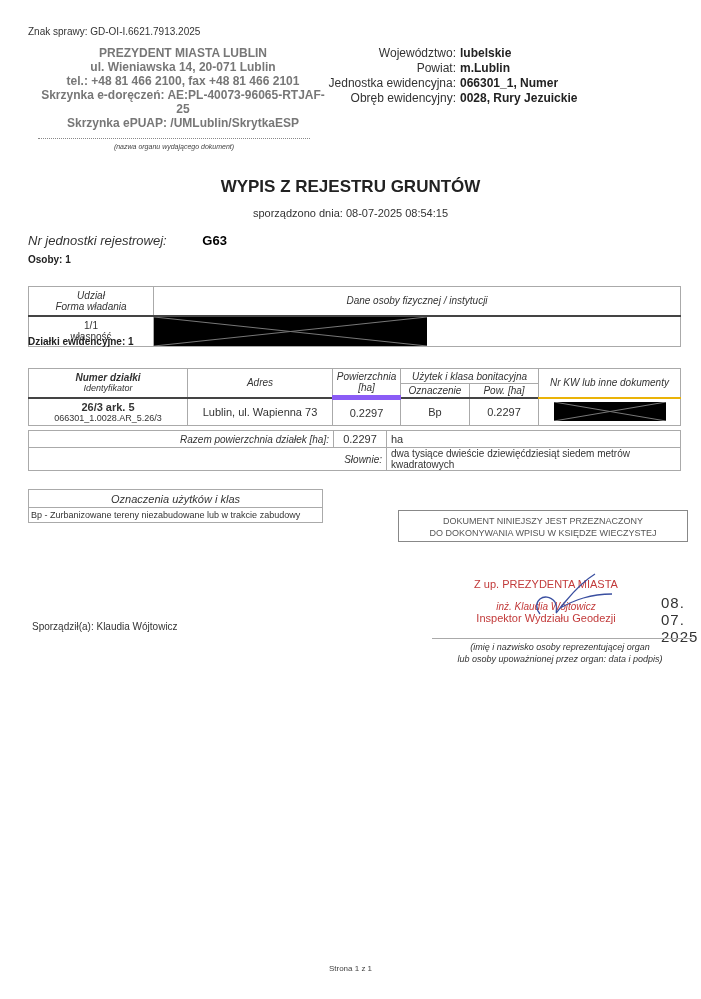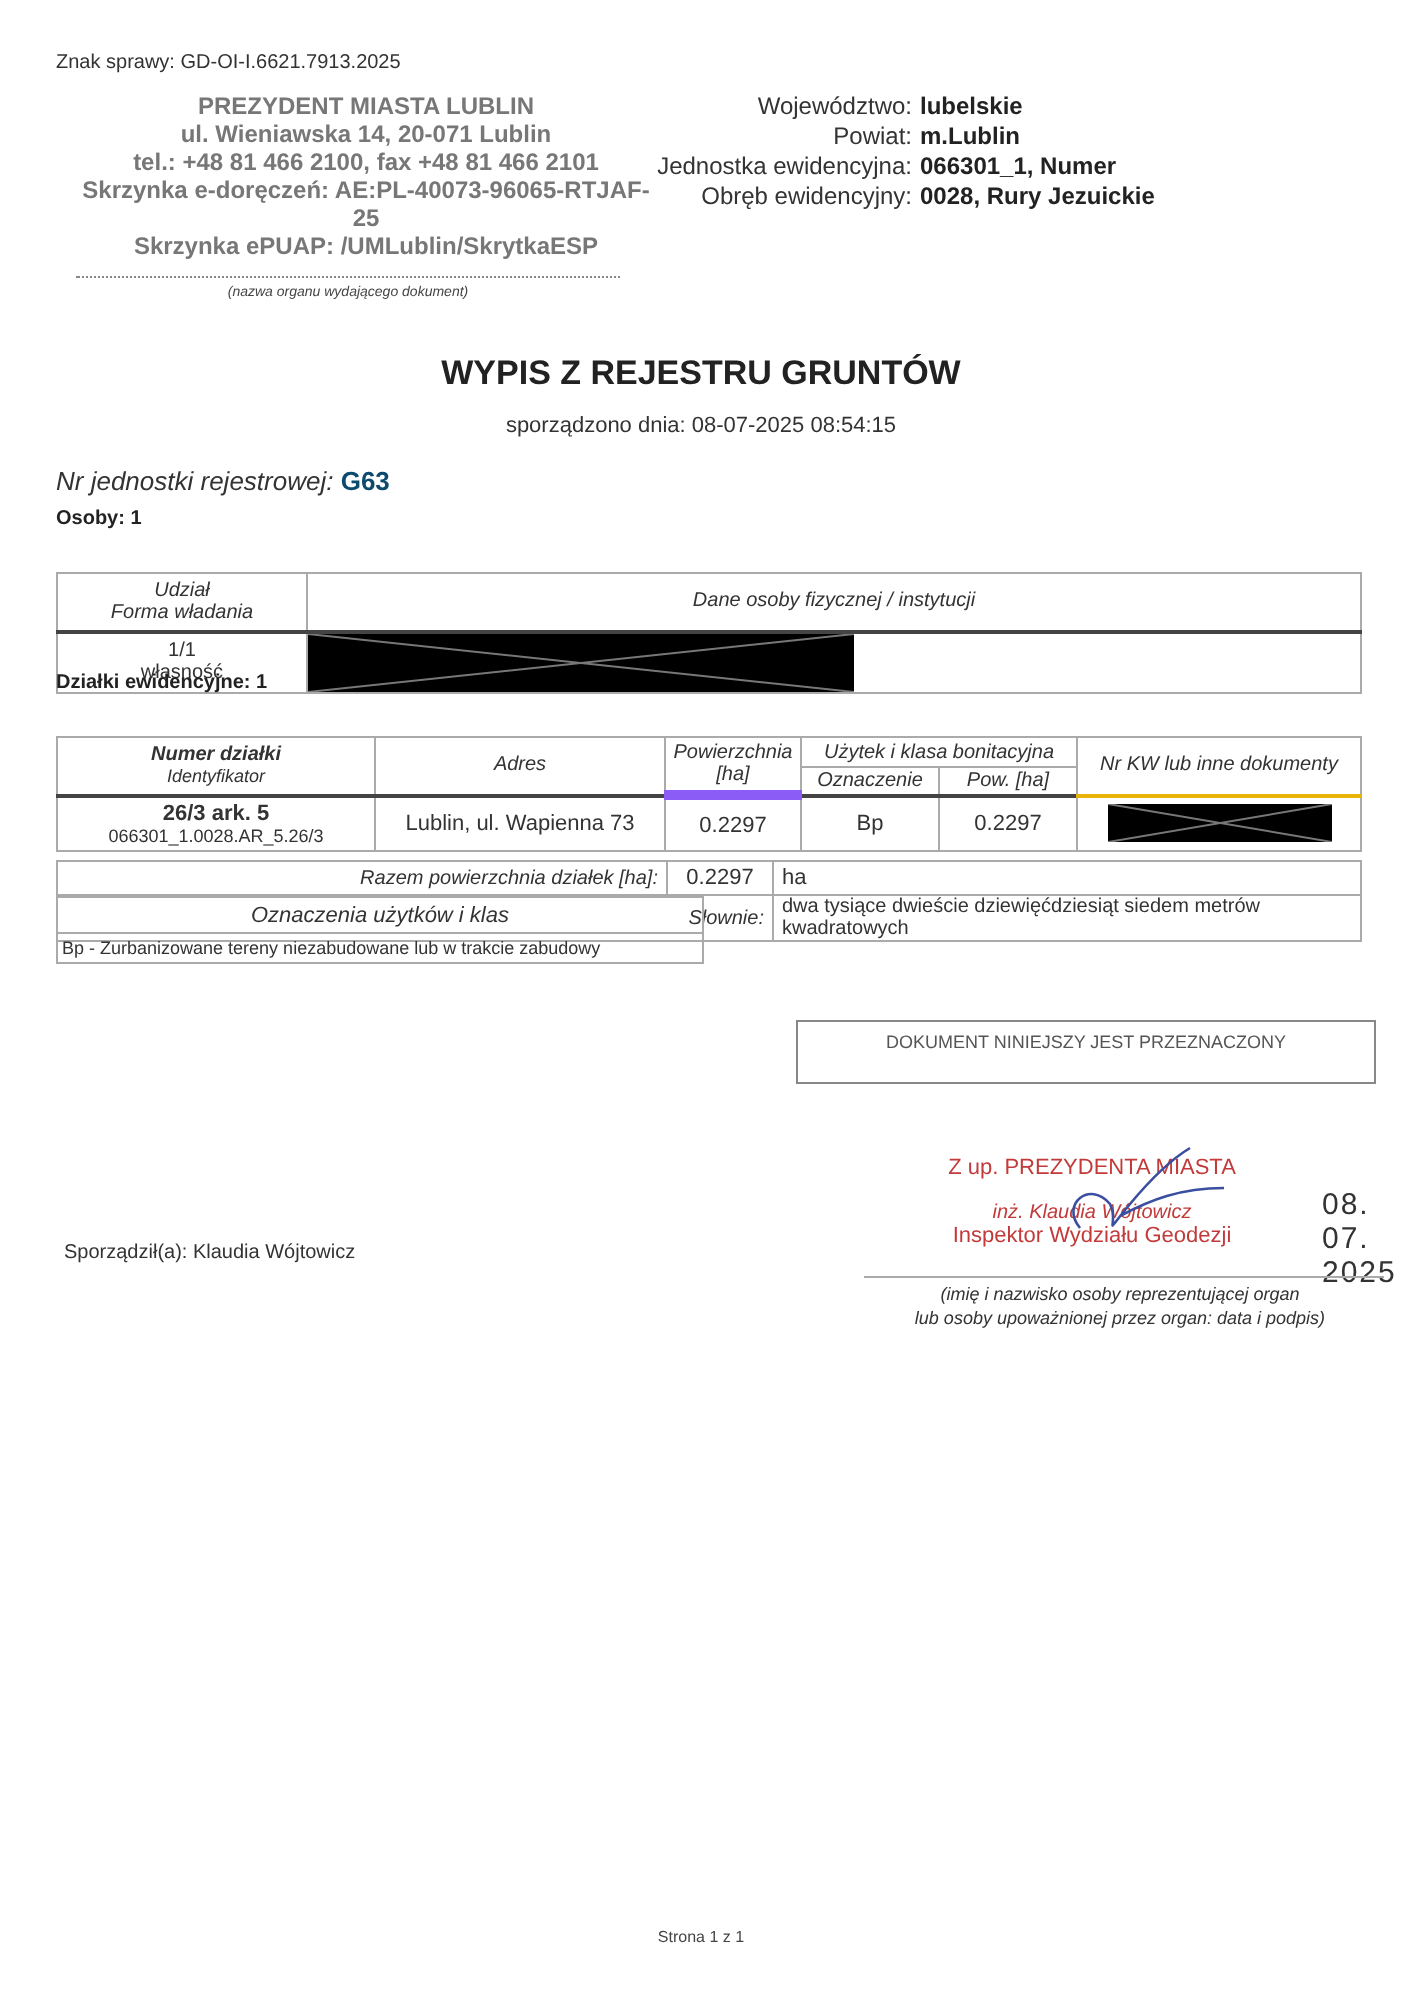--- a/index.html
+++ b/index.html
@@ -11,21 +11,21 @@
   .org-dots { left:38px; top:138px; width:272px; border-top:1px dotted #888; }
   .org-caption { left:38px; top:143px; width:272px; text-align:center; font-size:7px; font-style:italic; color:#444; }
   .loc { left:318px; top:46px; font-size:12px; line-height:15px; }
   .loc .row { display:flex; }
   .loc .lbl { width:138px; text-align:right; color:#333; padding-right:4px; }
   .loc .val { font-weight:bold; color:#222; }
   .title { left:0; width:701px; top:177px; text-align:center; font-weight:bold; font-size:17px; color:#222; }
   .subtitle { left:0; width:701px; top:207px; text-align:center; font-size:11px; color:#333; }
   .reg-unit { left:28px; top:233px; font-size:13px; }
   .reg-unit i { color:#333; }
-  .reg-unit b { color:#0c4a6e; }
+  .reg-unit b { color:#000000;margin-left:32px; }
   .sec { left:28px; font-weight:bold; font-size:10px; color:#222; }
   table { border-collapse:collapse; position:absolute;margin-top:16px; }
   td, th { border:1px solid #aaa; font-size:10px; text-align:center; color:#333; padding:0; }
   .hdr td { font-style:italic; }
   .thick-bottom td { border-bottom:2px solid #444; }
   .redact { background:#000; position:relative; overflow:hidden; }
   .redact svg { position:absolute; left:0; top:0; width:100%; height:100%; }
   .kw-box { left:398px; top:510px; width:290px; height:32px; border:1px solid #888; text-align:center; font-size:9px; color:#555; line-height:12px; box-sizing:border-box; padding-top:4px; }
   .sig-red { color:#c23a3a; font-size:11px; }
   .sig-name { color:#c23a3a; font-size:10px; font-style:italic; }
@@ -154,33 +154,34 @@
     <td style="width:52px; font-size:11px">0.2297</td>
     <td style="text-align:left; padding-left:4px; font-size:11px">ha</td>
   </tr>
   <tr style="height:17px">
     <td colspan="2" style="text-align:right; padding-right:4px; font-style:italic; font-size:10px; border-right:1px solid #aaa"><span>Słownie:</span></td>
     <td style="text-align:left; padding-left:4px; font-size:10px">dwa tysiące dwieście dziewięćdziesiąt siedem metrów kwadratowych</td>
   </tr>
 </tbody>
   </table>
 
-<table style="left:28px; top:432px; width:324px;border-radius:10px;">
+<table style="left:28px; top:473px; width:295px;border-radius:10px;">
   <tbody>
       <tr style="height:18px">
         <td style="font-style:italic; font-size:11px">Oznaczenia użytków i klas</td>
       </tr>
   <tr style="height:15px">
         <td style="text-align:left; padding-left:2px; font-size:9px">Bp - Zurbanizowane tereny niezabudowane lub w trakcie zabudowy</td>
       </tr>
 </tbody>
   </table>
 
 <div class="abs kw-box">
   <div>DOKUMENT NINIEJSZY JEST PRZEZNACZONY</div>
+  <div>DO DOKONYWANIA WPISU W KSIĘDZE WIECZYSTEJ</div>
 </div>
 
 <div class="abs prepared">Sporządził(a): Klaudia Wójtowicz</div>
 
 <div class="abs" style="left:466px; top:578px; width:160px; text-align:center;">
   <div class="sig-red">Z up. PREZYDENTA MIASTA</div>
   <div style="height:11px"></div>
   <div class="sig-name">inż. Klaudia Wójtowicz</div>
   <div class="sig-role">Inspektor Wydziału Geodezji</div>
 </div>

